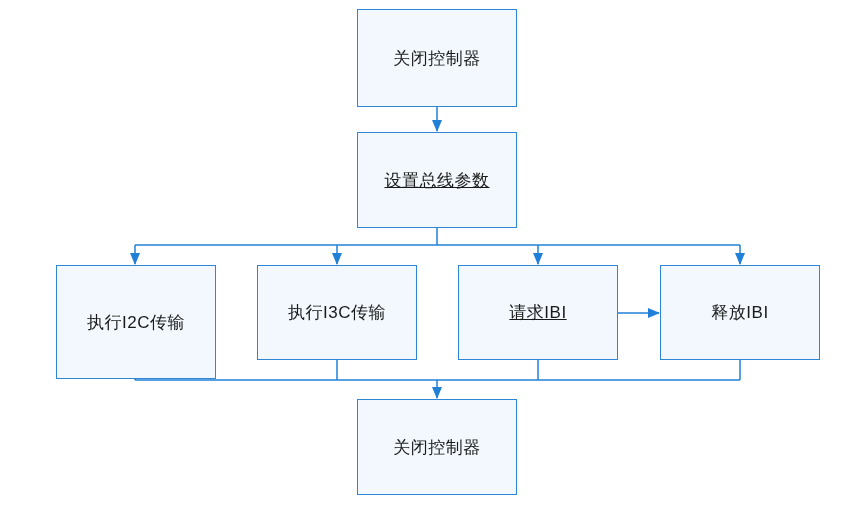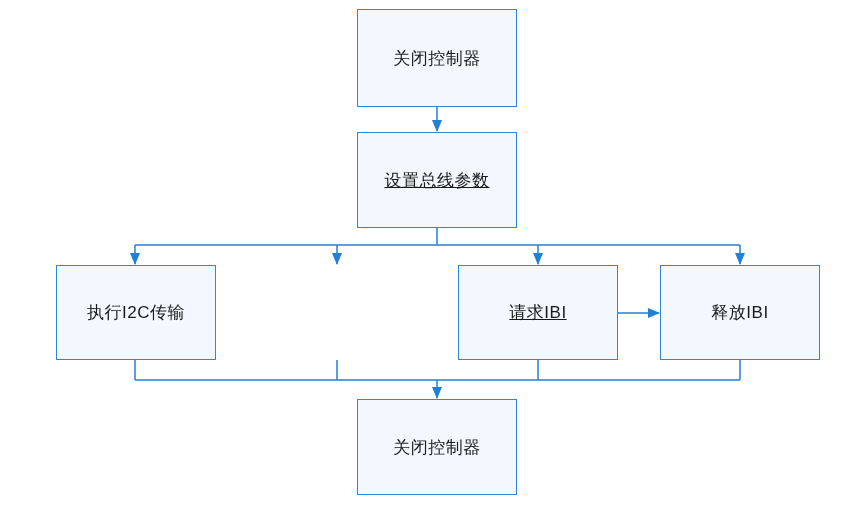--- a/index.html
+++ b/index.html
@@ -43,21 +43,21 @@
     display: flex;
     align-items: center;
     justify-content: center;
     color: var(--text);
     font-size: 17px;
     letter-spacing: 0.5px;
     text-align: center;
   }
   .node-open        { left: 357px; top:   9px; height: 98px; }
   .node-setbus      { left: 357px; top: 132px; height: 96px; text-decoration: underline; }
-  .node-i2c         { left:  56px; top: 265px; height: 95px; }
+  .node-i2c         { left:  56px; top: 265px; height: 114px; }
   .node-i3c         { left: 257px; top: 265px; height: 95px; }
   .node-request-ibi { left: 458px; top: 265px; height: 95px; text-decoration: underline; }
   .node-release-ibi { left: 660px; top: 265px; height: 95px; }
   .node-close       { left: 357px; top: 399px; height: 96px; }
 
   .watermark {
     position: absolute;
     right: 6px;
     bottom: 8px;
     font-size: 14px;
@@ -101,20 +101,23 @@
   </div>
 
   <div class="node node-setbus">
     <span>设置总线参数</span>
   </div>
 
   <div class="node node-i2c">
     <span>执行I2C传输</span>
   </div>
 
+  <div class="node node-i3c">
+    <span>执行I3C传输</span>
+  </div>
 
   <div class="node node-request-ibi">
     <span>请求IBI</span>
   </div>
 
   <div class="node node-release-ibi">
     <span>释放IBI</span>
   </div>
 
   <div class="node node-close">

